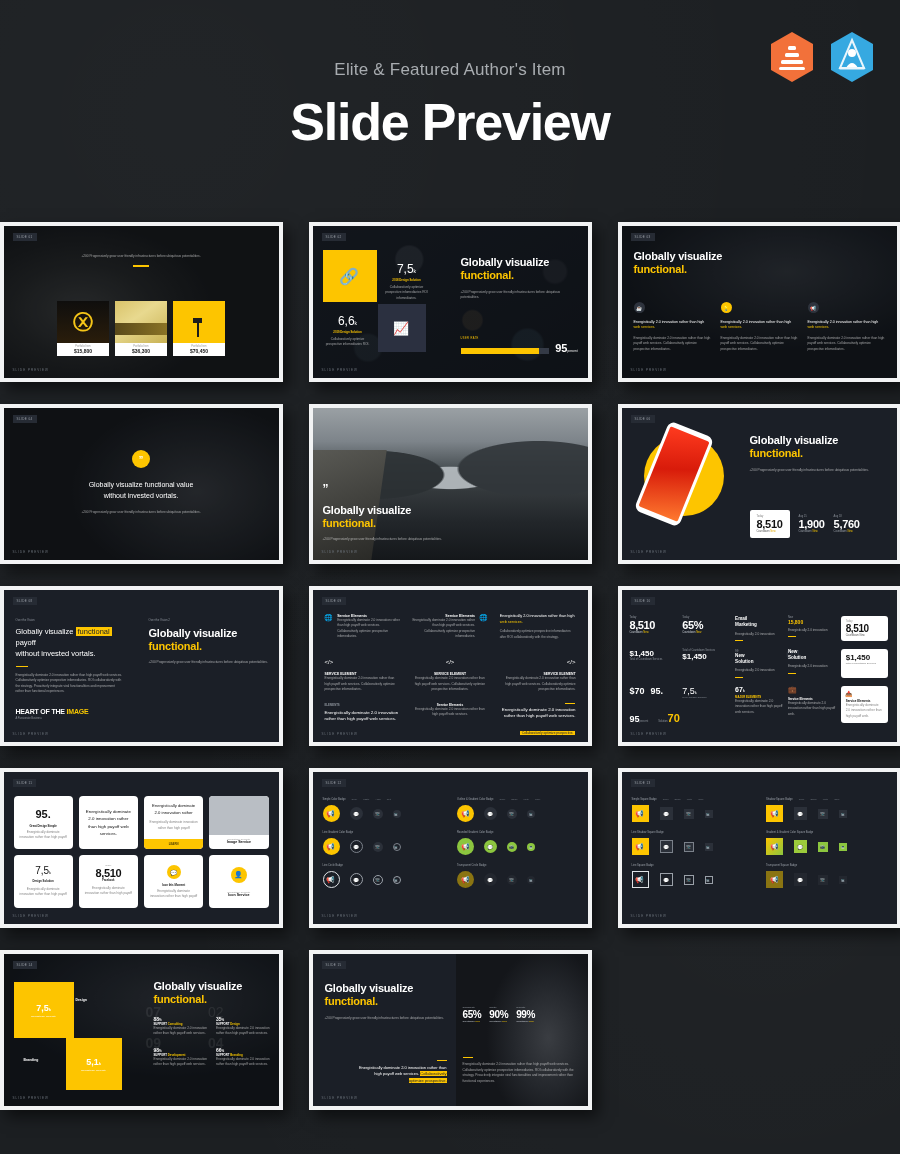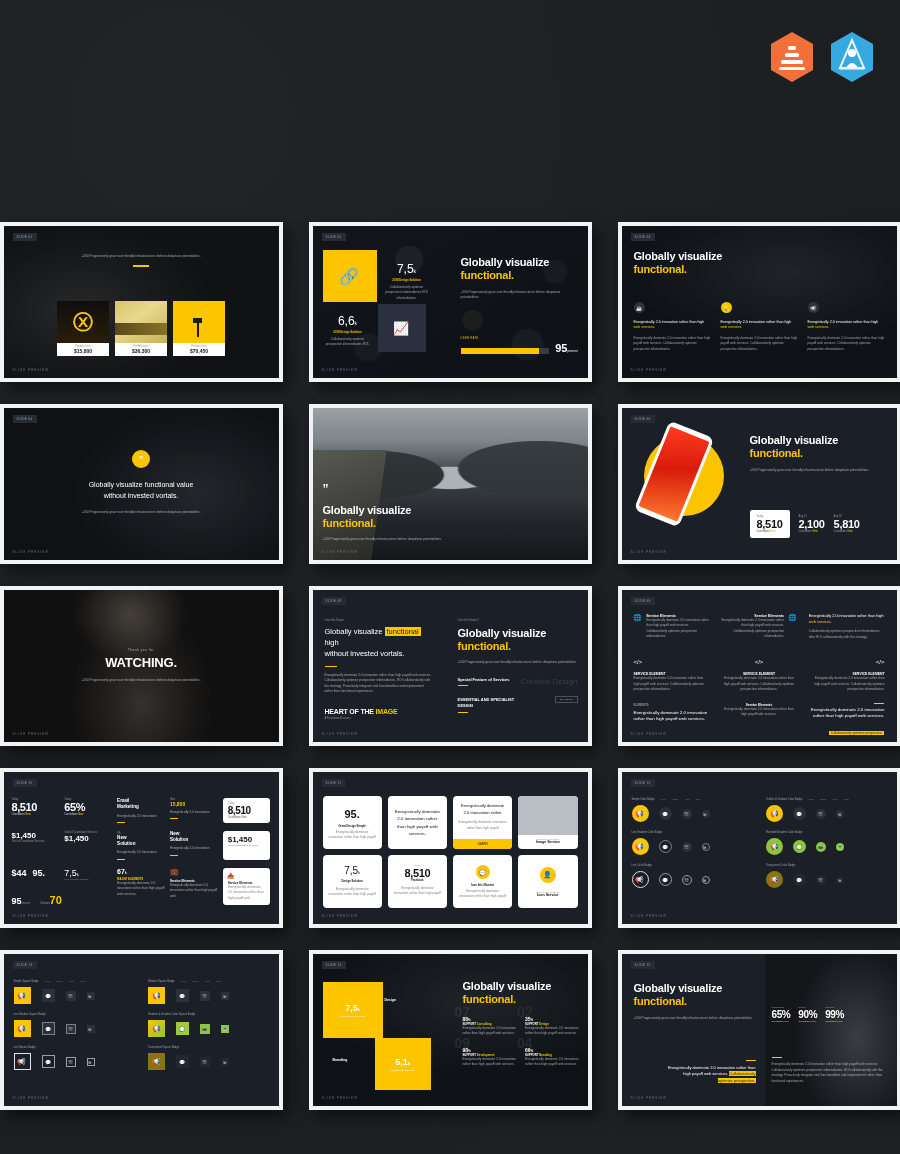--- a/index.html
+++ b/index.html
@@ -138,20 +138,24 @@
     <span class="badge">
       <svg viewBox="0 0 48 54" width="48" height="54" aria-hidden="true">
         <polygon points="24,2 45,14 45,40 24,52 3,40 3,14" fill="#36a9e1"></polygon>
         <path d="M24 10 L36 38 L12 38 Z" fill="none" stroke="#eaf6fc" stroke-width="2"></path>
         <circle cx="24" cy="23" r="4" fill="#fff"></circle>
         <path d="M18 38 q6 -10 12 0 z" fill="#fff"></path>
         <rect x="11" y="37" width="26" height="2.6" rx="1.3" fill="#eaf6fc"></rect>
       </svg>
     </span>
   </div>
+  <div class="header-text">
+    <div class="eyebrow">Elite &amp; Featured Author's Item</div>
+    <div class="big-title">Slide Preview</div>
+  </div>
 </div>
 
 <div class="slide-grid">
 
   <div class="slide-frame">
     <div class="slide">
       <div class="photo-hands"></div>
       <div class="dim"></div>
       <div class="tag">SLIDE 01</div>
       <div class="ctr" style="top:28px;padding:0 60px">
@@ -300,75 +304,52 @@
         <div class="micro" style="margin-top:8px">+200 Progressively grow user friendly infrastructures before ubiquitous potentialities.</div>
       </div>
       <div style="position:absolute;left:128px;bottom:22px;right:10px;display:flex;gap:9px;align-items:center">
         <div style="background:#fff;color:#111;padding:5px 7px;border-radius:2px">
           <div style="font-size:2.6px;color:#888">Today</div>
           <div style="font-size:11px;font-weight:700;letter-spacing:-.3px">8,510</div>
           <div style="font-size:2.6px;color:#555"><span>Countdown</span> <span style="color:#e0a800">New</span></div>
         </div>
         <div>
           <div style="font-size:2.6px;color:#8d939b">Aug 15</div>
-          <div style="font-size:11px;font-weight:700;letter-spacing:-.3px">2,100</div>
+          <div style="font-size:11px;font-weight:700;letter-spacing:-.3px">1,900</div>
           <div style="font-size:2.6px;color:#9aa0a8"><span>Countdown</span> <span class="hl">New</span></div>
         </div>
         <div>
           <div style="font-size:2.6px;color:#8d939b">Aug 18</div>
-          <div style="font-size:11px;font-weight:700;letter-spacing:-.3px">5,810</div>
+          <div style="font-size:11px;font-weight:700;letter-spacing:-.3px">5,760</div>
           <div style="font-size:2.6px;color:#9aa0a8"><span>Countdown</span> <span class="hl">New</span></div>
         </div>
       </div>
       <div class="pager">SLIDE PREVIEW</div>
     </div>
   </div>
 
-  <div class="slide-frame">
-    <div class="slide">
-      <div class="photo-dark-person"></div>
-      <div class="ctr" style="top:58px">
-        <div style="font-size:3px;color:rgba(255,255,255,.6);letter-spacing:.6px">Thank you for</div>
-        <div style="font-size:13px;font-weight:700;letter-spacing:-.2px;margin-top:3px"><span>WATCHING.</span></div>
-        <div class="micro" style="margin:8px auto 0;width:150px">+200 Progressively grow user friendly infrastructures before ubiquitous potentialities.</div>
-      </div>
-      <div class="pager">SLIDE PREVIEW</div>
-    </div>
-  </div>
 
   <div class="slide-frame">
     <div class="slide">
       <div class="tag">SLIDE 08</div>
       <div style="position:absolute;left:12px;top:28px;width:108px">
         <div style="font-size:2.8px;color:#8d939b">Over the Vision</div>
         <div style="font-size:7.5px;line-height:1.45;margin-top:5px">
-          <span>Globally visualize </span><span style="background:#fdc500;color:#1b1f27;padding:0 2px">functional</span><span> high</span><br>
+          <span>Globally visualize </span><span style="background:#fdc500;color:#1b1f27;padding:0 2px">functional</span><span> payoff</span><br>
           <span>without  invested vortals.</span>
         </div>
         <div style="width:12px;height:1px;background:#fdc500;margin:6px 0"></div>
         <div class="micro">Energistically dominate 2.0 innovation rather than high payoff web services. Collaboratively optimize prospective infomediaries. ROI collaboratively with the strategy. Proactively integrate viral functionalities and improvement rather than functional experiences.</div>
         <div style="font-size:7px;font-weight:700;margin-top:14px;letter-spacing:-.2px"><span>HEART OF THE </span><span class="hl">IMAGE</span></div>
         <div style="font-size:2.6px;color:#8d939b;margin-top:2px">A Passionate Business</div>
       </div>
       <div style="position:absolute;left:145px;top:28px;right:10px">
         <div style="font-size:2.8px;color:#8d939b">Over the Vision 2</div>
         <div class="h-title" style="margin-top:5px"><span>Globally visualize</span><br><span class="l2">functional.</span></div>
         <div class="micro" style="margin-top:7px">+200 Progressively grow user friendly infrastructures before ubiquitous potentialities.</div>
-        <div style="display:flex;justify-content:space-between;align-items:flex-start;margin-top:12px">
-          <div>
-            <div style="font-size:4px;font-weight:700">Special Feature of Services</div>
-            <div style="width:10px;height:1px;background:#fdc500;margin-top:3px"></div>
-            <div style="font-size:4px;font-weight:700;margin-top:11px;line-height:1.4"><span>ESSENTIAL AND SPECIALIST</span><br><span>DESIGN</span></div>
-            <div style="width:10px;height:1px;background:#fdc500;margin-top:3px"></div>
-          </div>
-          <div style="text-align:right">
-            <div style="font-size:8px;color:#3a3f49;font-weight:400">Creative Design</div>
-            <div style="display:inline-block;border:1px solid #4a4f59;font-size:2.4px;padding:1px 4px;margin-top:3px;color:#9aa0a8">BRANDING</div>
-          </div>
-        </div>
       </div>
       <div class="pager">SLIDE PREVIEW</div>
     </div>
   </div>
 
   <div class="slide-frame">
     <div class="slide">
       <div class="tag">SLIDE 09</div>
       <div style="position:absolute;left:12px;right:12px;top:24px;display:grid;grid-template-columns:1fr 1fr 1fr;gap:10px 12px">
         <div style="display:flex;gap:4px">
@@ -474,21 +455,21 @@
           <div style="font-size:4.6px;font-weight:700;line-height:1.3;position:relative"><span>New</span><br><span>Solution</span></div>
           <div class="micro" style="margin-top:3px">Energistically 2.0 innovation</div>
           <div style="width:8px;height:1px;background:#fdc500;margin-top:3px"></div>
         </div>
         <div style="background:#fff;color:#111;padding:4px 5px;border-radius:3px">
           <div style="font-size:8px;font-weight:700">$1,450</div>
           <div style="font-size:2.4px;color:#777">Total of Countdown Services</div>
         </div>
 
         <div style="display:flex;gap:6px;align-items:baseline">
-          <span style="font-size:9px;font-weight:700">$44</span>
+          <span style="font-size:9px;font-weight:700">$70</span>
           <span style="font-size:9px;font-weight:700">95.</span>
         </div>
         <div>
           <div style="font-size:9px;font-weight:300"><span>7,5</span><span style="font-size:4px">k</span></div>
           <div style="font-size:2.4px;color:#8d939b">UI UX Design Courses</div>
         </div>
         <div>
           <div style="font-size:7px;font-weight:700"><span>67</span><span style="font-size:3px">k</span></div>
           <div style="font-size:2.8px;font-weight:700;color:#fdc500;margin-top:2px">MAJOR ELEMENTS</div>
           <div class="micro">Energistically dominate 2.0 innovation rather than high payoff web services.</div>

